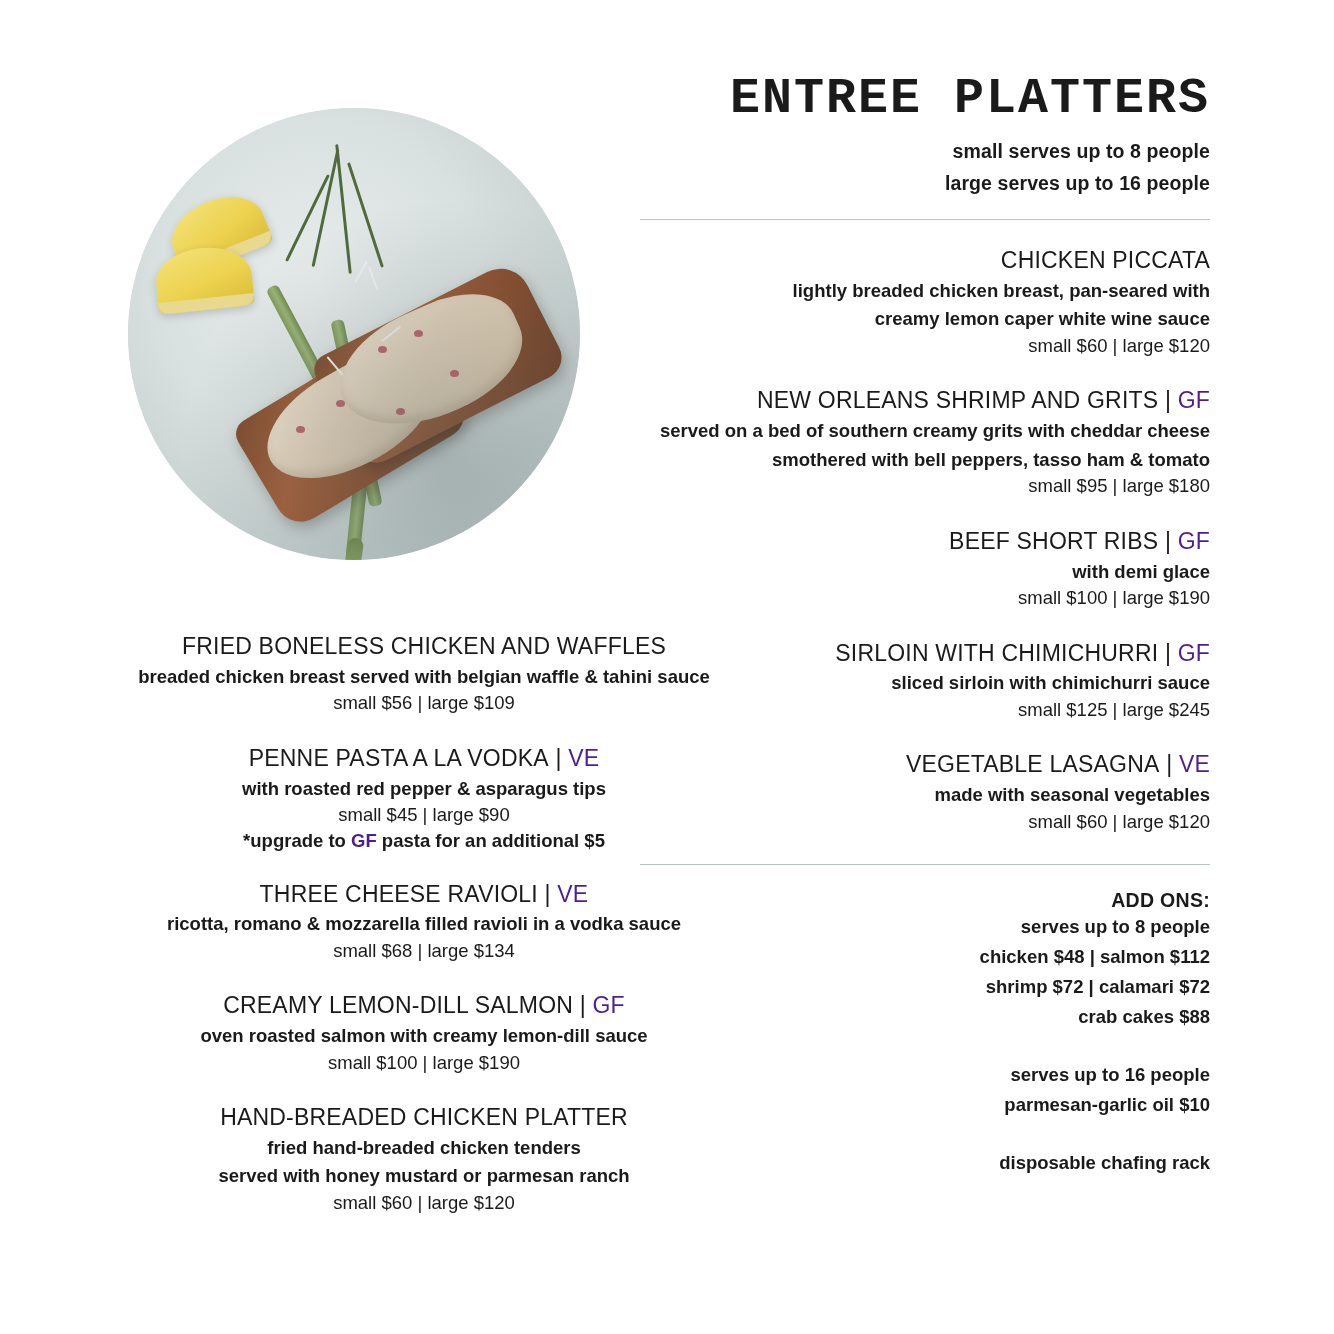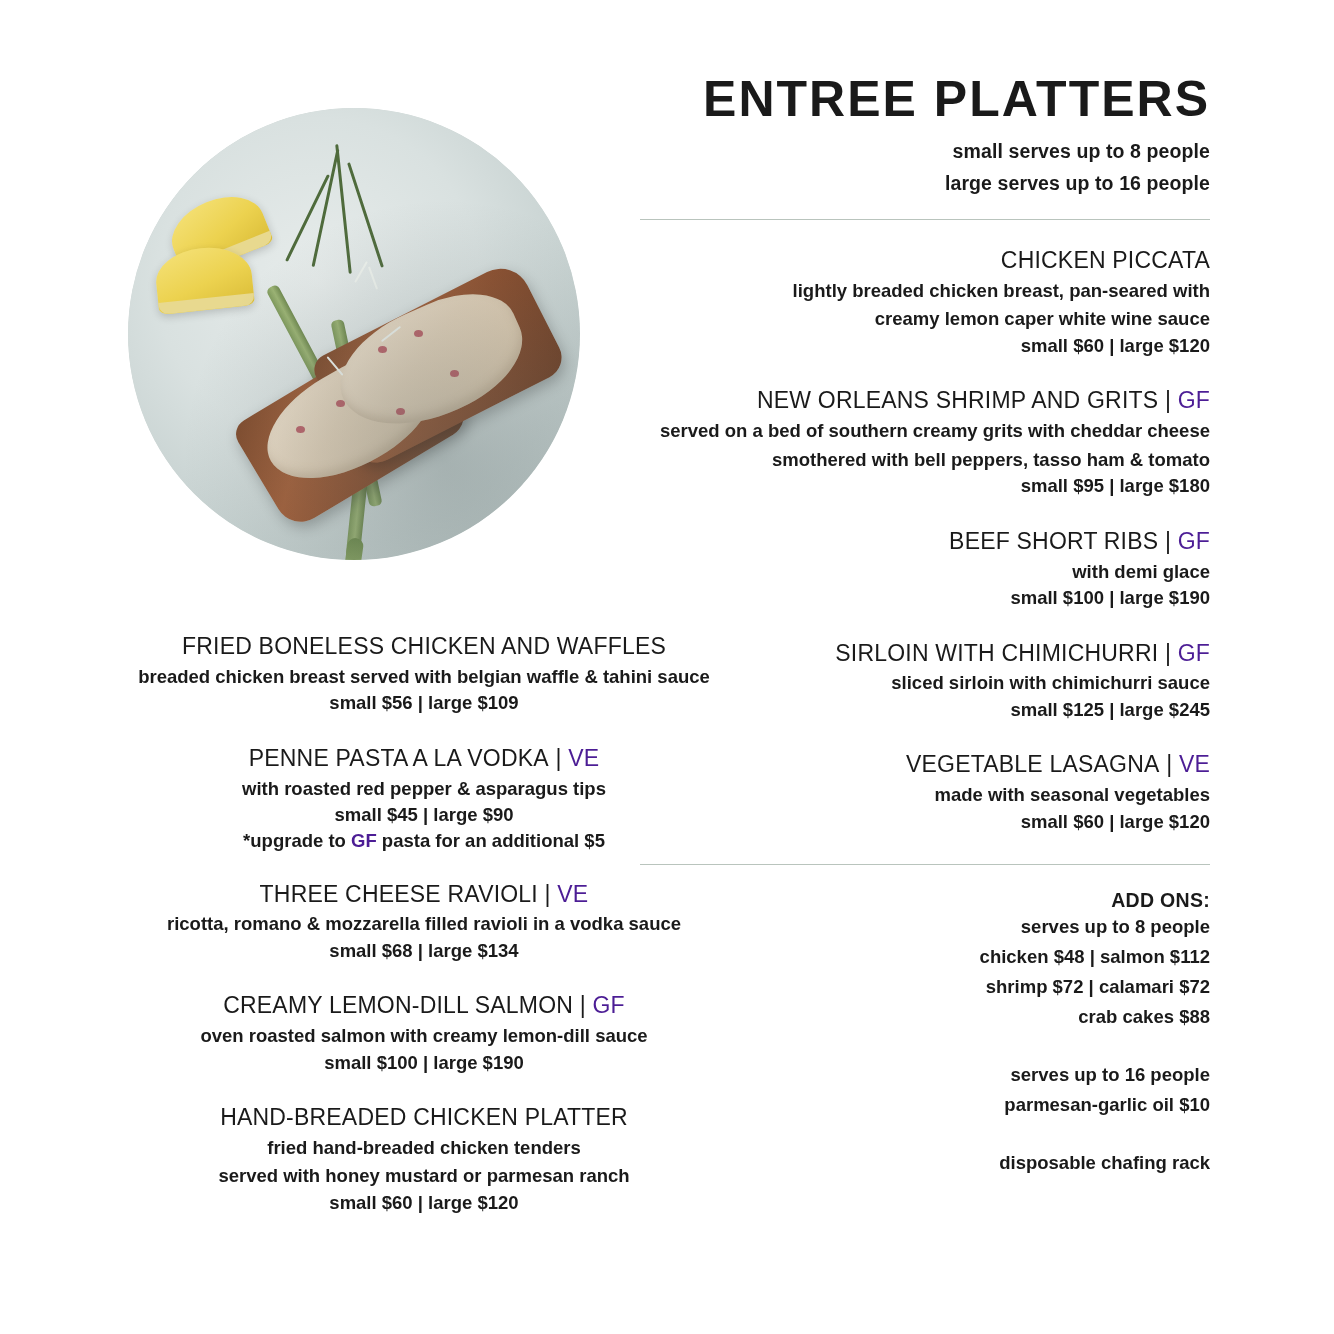--- a/index.html
+++ b/index.html
@@ -121,21 +121,21 @@
 
   
   .right-col {
     position: absolute;
     left: 640px;
     top: 72px;
     width: 570px;
     text-align: right;
   }
   .title {
-    font-family: Liberation Sans, sans-serif;
+    font-family: Liberation Mono, monospace;
     font-weight: 700;
     font-size: 50px;
     letter-spacing: 2px;
     margin: 0 0 10px 0;
     line-height: 1.08;
   }
   .serves-line {
     font-size: 19.5px;
     font-weight: 700;
     line-height: 1.62;
@@ -163,21 +163,21 @@
   .tag { color: #4c1d95; }
   .sep { color: #1a1a1a; font-weight: 300; }
   .item-desc {
     font-size: 18.5px;
     font-weight: 700;
     line-height: 1.38;
     margin-top: 3px;
   }
   .item-price {
     font-size: 18.5px;
-    font-weight: 700;
+    font-weight: 400;
     line-height: 1.38;
     margin-top: 1px;
   }
   .note {
     font-size: 18.5px;
     font-weight: 700;
     margin-top: 2px;
   }
 
   

